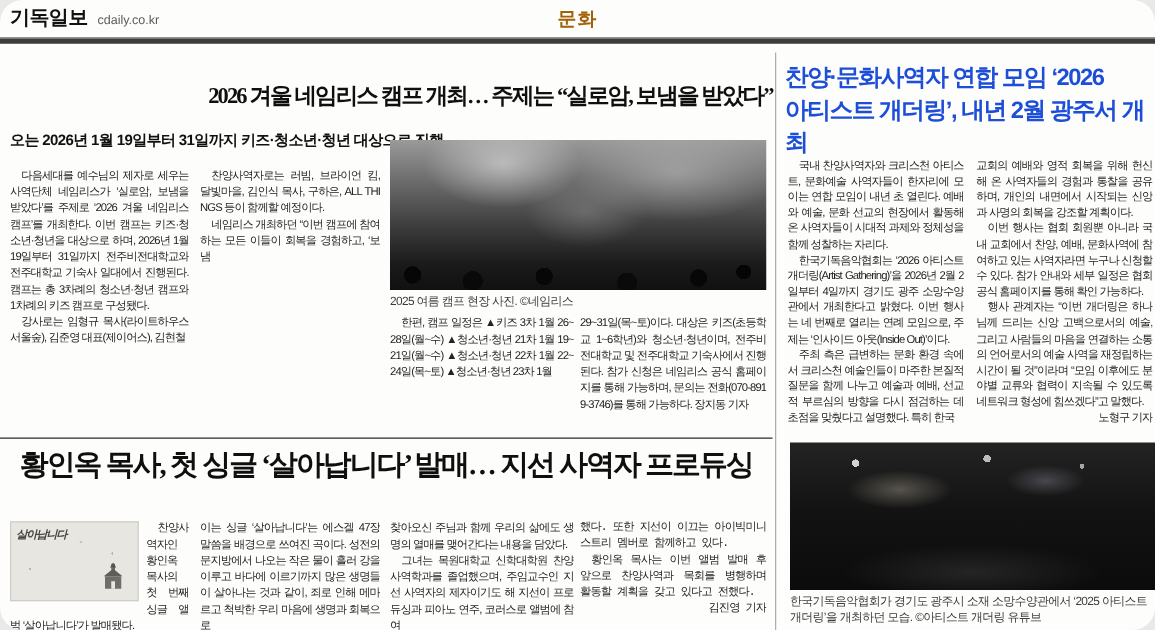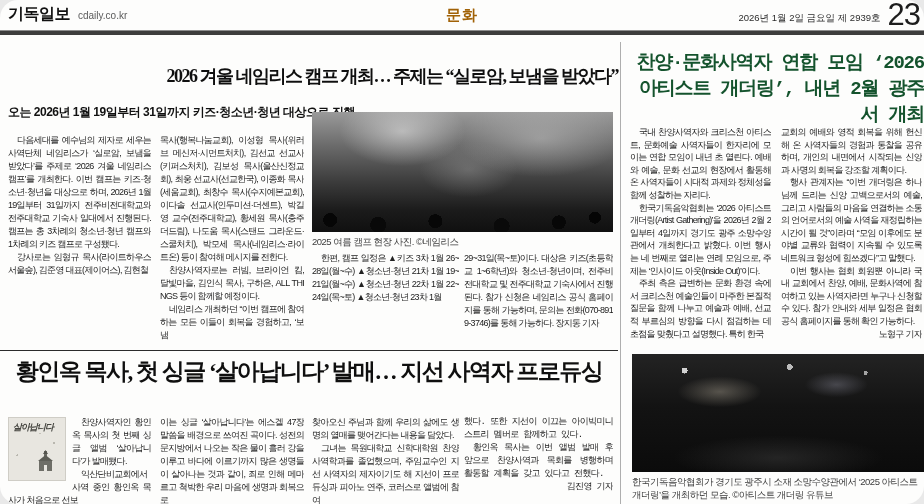--- a/index.html
+++ b/index.html
@@ -59,29 +59,29 @@
     font-family:"Liberation Serif","DejaVu Serif",serif;font-size:23px;font-weight:700;
     letter-spacing:-1.5px;color:#0f0f0f;}
   .col-b1{left:8px;top:416px;width:143px;height:88px;}
   .col-b2{left:160px;top:416px;width:144px;height:88px;}
   .col-b3{left:312px;top:416px;width:147px;height:88px;}
   .col-b4{left:464px;top:416px;width:149px;height:88px;font-family:Liberation Mono, monospace;}
   .album-art{float:left;width:56px;height:62px;margin:1px 6px 2px 0;background:#e8e6e0;
     border:1px solid #cfcdc6;position:relative;overflow:hidden;
     background-image:radial-gradient(circle 1px at 15% 60%, #b9b7af 0 99%, transparent),
                      radial-gradient(circle 1px at 80% 40%, #b9b7af 0 99%, transparent),
-                     radial-gradient(circle 1px at 55% 25%, #c3c1b9 0 99%, transparent);}
+                     radial-gradient(circle 1px at 55% 25%, #c3c1b9 0 99%, transparent);padding-left:45px;}
   .album-title{position:absolute;left:4px;top:3px;font-style:italic;font-weight:700;
     font-size:9px;letter-spacing:-1px;color:#44443f;}
   .church-icon{position:absolute;right:6px;bottom:4px;}
 
   
-  .right-headline{position:absolute;left:628px;top:50px;width:296px;margin:0;text-align:right;
-    font-family:Liberation Mono, monospace;font-size:19px;font-weight:700;
-    letter-spacing:-1.2px;line-height:26px;color:#14532d;}
+  .right-headline{position:absolute;left:628px;top:50px;width:296px;margin:0;text-align:left;
+    font-family:Liberation Sans, sans-serif;font-size:19px;font-weight:700;
+    letter-spacing:-1.2px;line-height:26px;color:#1d4ed8;}
   .col-r1{left:630px;top:126px;width:141px;height:226px;line-height:12.6px;}
   .col-r2{left:781px;top:126px;width:141px;height:226px;line-height:12.6px;}
   .right-photo{position:absolute;left:632px;top:354px;width:292px;height:118px;
     background:
       radial-gradient(ellipse 60px 22px at 30% 32%, rgba(205,195,175,.35), transparent 70%),
       radial-gradient(ellipse 45px 18px at 70% 26%, rgba(175,175,195,.3), transparent 70%),
       radial-gradient(circle 3px at 18% 14%, rgba(255,255,255,.8) 0 99%, transparent 100%),
       radial-gradient(circle 3px at 54% 11%, rgba(255,255,255,.7) 0 99%, transparent 100%),
       radial-gradient(circle 2px at 80% 16%, rgba(255,255,255,.6) 0 99%, transparent 100%),
       radial-gradient(ellipse 140px 30px at 50% 88%, rgba(60,60,60,.5), transparent 75%),
@@ -92,40 +92,35 @@
 <body>
 
 <div class="page">
 
   <header class="masthead">
     <div class="m-left">
       <span class="paper-name">기독일보</span>
       <span class="site-url">cdaily.co.kr</span>
     </div>
     <div class="m-section">문화</div>
-    <div class="m-right">
-      <span class="date-line">2026년 1월 2일 금요일 제 2939호</span>
-      <span class="page-number">23</span>
-    </div>
   </header>
   <div class="masthead-rule"></div>
 
   <section>
     <h1 class="main-headline">2026 겨울 네임리스 캠프 개최… 주제는 “실로암, 보냄을 받았다”</h1>
     <div class="main-subhead">오는 2026년 1월 19일부터 31일까지 키즈·청소년·청년 대상으로 진행</div>
 
     <div class="main-photo"></div>
     <div class="caption main-caption">2025 여름 캠프 현장 사진. ©네임리스</div>
 
     <div class="col col-c1">
       <p class="ind">다음세대를 예수님의 제자로 세우는 사역단체 네임리스가 ‘실로암, 보냄을 받았다’를 주제로 ‘2026 겨울 네임리스 캠프’를 개최한다. 이번 캠프는 키즈·청소년·청년을 대상으로 하며, 2026년 1월 19일부터 31일까지 전주비전대학교와 전주대학교 기숙사 일대에서 진행된다. 캠프는 총 3차례의 청소년·청년 캠프와 1차례의 키즈 캠프로 구성됐다.</p>
       <p class="ind">강사로는 임형규 목사(라이트하우스 서울숲), 김준영 대표(제이어스), 김현철</p>
     </div>
     <div class="col col-c2">
-      <p>목사(행복나눔교회), 이성형 목사(위러브 메신저·시먼트처치), 김선교 선교사(키퍼스처치), 김보성 목사(울산신정교회), 최웅 선교사(선교한국), 이종화 목사(세움교회), 최창수 목사(수지예본교회), 이다솔 선교사(인두미션·더센트), 박길영 교수(전주대학교), 황세원 목사(충주더드림), 나도움 목사(스탠드 그라운드·스쿨처치), 박모세 목사(네임리스·라이트온) 등이 참여해 메시지를 전한다.</p>
       <p class="ind">찬양사역자로는 러빔, 브라이언 킴, 달빛마을, 김인식 목사, 구하은, ALL THINGS 등이 함께할 예정이다.</p>
       <p class="ind">네임리스 개최하던 “이번 캠프에 참여하는 모든 이들이 회복을 경험하고, ‘보냄</p>
     </div>
     <div class="col col-c3">
       <p class="ind">한편, 캠프 일정은 ▲키즈 3차 1월 26~28일(월~수) ▲청소년·청년 21차 1월 19~21일(월~수) ▲청소년·청년 22차 1월 22~24일(목~토) ▲청소년·청년 23차 1월</p>
     </div>
     <div class="col col-c4">
       <p>29~31일(목~토)이다. 대상은 키즈(초등학교 1~6학년)와 청소년·청년이며, 전주비전대학교 및 전주대학교 기숙사에서 진행된다. 참가 신청은 네임리스 공식 홈페이지를 통해 가능하며, 문의는 전화(070-8919-3746)를 통해 가능하다. 장지동 기자</p>
     </div>
   </section>
@@ -172,22 +167,22 @@
       <span>아티스트 개더링’, 내년 2월 광주서 개최</span>
     </h2>
 
     <div class="col col-r1">
       <p class="ind">국내 찬양사역자와 크리스천 아티스트, 문화예술 사역자들이 한자리에 모이는 연합 모임이 내년 초 열린다. 예배와 예술, 문화 선교의 현장에서 활동해 온 사역자들이 시대적 과제와 정체성을 함께 성찰하는 자리다.</p>
       <p class="ind">한국기독음악협회는 ‘2026 아티스트 개더링(Artist Gathering)’을 2026년 2월 2일부터 4일까지 경기도 광주 소망수양관에서 개최한다고 밝혔다. 이번 행사는 네 번째로 열리는 연례 모임으로, 주제는 ‘인사이드 아웃(Inside Out)’이다.</p>
       <p class="ind">주최 측은 급변하는 문화 환경 속에서 크리스천 예술인들이 마주한 본질적 질문을 함께 나누고 예술과 예배, 선교적 부르심의 방향을 다시 점검하는 데 초점을 맞췄다고 설명했다. 특히 한국</p>
     </div>
     <div class="col col-r2">
       <p>교회의 예배와 영적 회복을 위해 헌신해 온 사역자들의 경험과 통찰을 공유하며, 개인의 내면에서 시작되는 신앙과 사명의 회복을 강조할 계획이다.</p>
+      <p class="ind">이번 행사는 협회 회원뿐 아니라 국내 교회에서 찬양, 예배, 문화사역에 참여하고 있는 사역자라면 누구나 신청할 수 있다. 참가 안내와 세부 일정은 협회 공식 홈페이지를 통해 확인 가능하다.</p>
       <p class="ind">행사 관계자는 “이번 개더링은 하나님께 드리는 신앙 고백으로서의 예술, 그리고 사람들의 마음을 연결하는 소통의 언어로서의 예술 사역을 재정립하는 시간이 될 것”이라며 “모임 이후에도 분야별 교류와 협력이 지속될 수 있도록 네트워크 형성에 힘쓰겠다”고 말했다.</p>
-      <p class="ind">이번 행사는 협회 회원뿐 아니라 국내 교회에서 찬양, 예배, 문화사역에 참여하고 있는 사역자라면 누구나 신청할 수 있다. 참가 안내와 세부 일정은 협회 공식 홈페이지를 통해 확인 가능하다.</p>
       <p class="byline">노형구 기자</p>
     </div>
 
     <div class="right-photo"></div>
     <div class="caption right-caption">한국기독음악협회가 경기도 광주시 소재 소망수양관에서 ‘2025 아티스트 개더링’을 개최하던 모습. ©아티스트 개더링 유튜브</div>
   </section>
 
 </div>
 
 </body></html>

